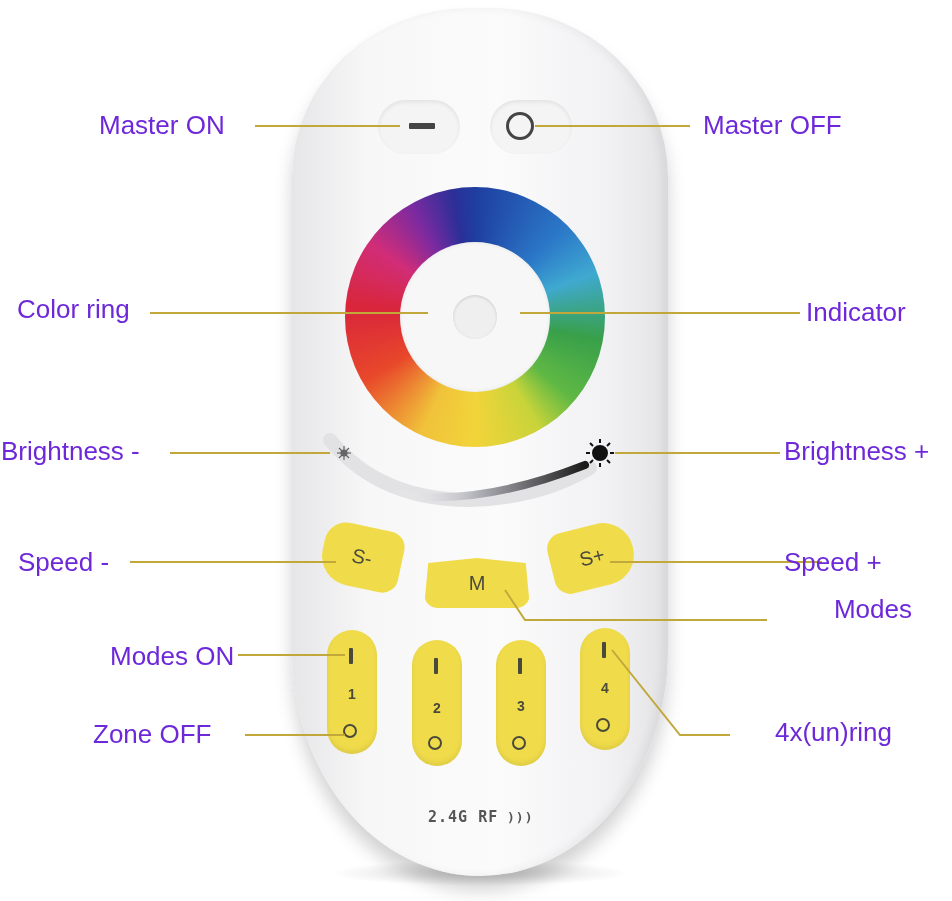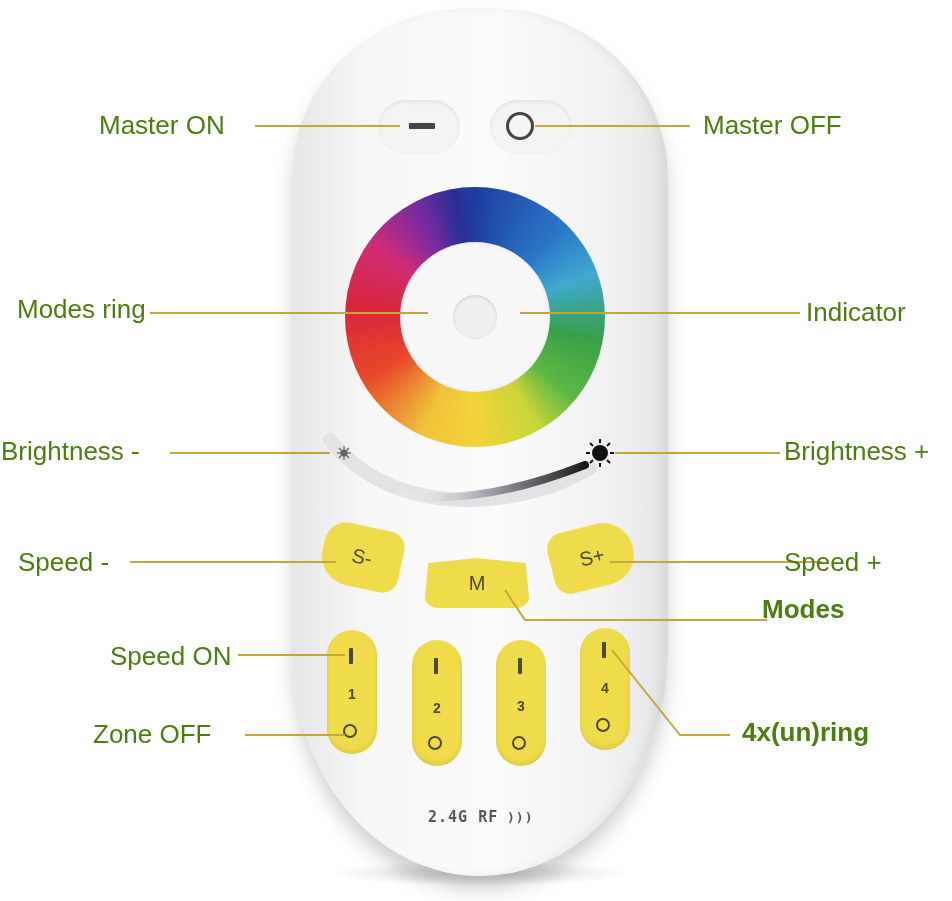--- a/index.html
+++ b/index.html
@@ -9,22 +9,22 @@
   .shadow-under{position:absolute;left:330px;top:860px;width:300px;height:26px;border-radius:50%;background:radial-gradient(ellipse at center, rgba(0,0,0,0.18), rgba(0,0,0,0) 70%);}
   .master-pad{position:absolute;top:100px;height:54px;border-radius:27px;background:#f4f4f5;box-shadow:inset 0 2px 4px rgba(0,0,0,0.08);}
   .ring{position:absolute;left:345px;top:187px;width:260px;height:260px;border-radius:50%;background:conic-gradient(from 0deg,#1e3ea0 0deg,#2b78c8 45deg,#3fa9d0 70deg,#38a04a 100deg,#5fb844 130deg,#c8d43a 150deg,#f2d43a 180deg,#f0c23a 205deg,#e8482a 240deg,#d9263b 275deg,#d12d78 305deg,#7b2aa0 330deg,#2c2f98 350deg,#1e3ea0 360deg);}
   .ring-inner{position:absolute;left:400px;top:242px;width:150px;height:150px;border-radius:50%;background:#f7f7f8;box-shadow:inset 0 0 4px rgba(0,0,0,0.08);}
   .indicator{position:absolute;left:453px;top:295px;width:44px;height:44px;border-radius:50%;background:#efefef;box-shadow:inset 0 1px 3px rgba(0,0,0,0.15);}
   .zone{position:absolute;width:50px;border-radius:25px;background:#f0dc4a;box-shadow:inset 0 -3px 5px rgba(0,0,0,0.08);}
   .glyph-on{position:absolute;left:22px;width:4px;height:16px;background:#4a4a3a;border-radius:1px;}
   .glyph-off{position:absolute;left:16px;width:14px;height:14px;border:2.5px solid #4a4a3a;border-radius:50%;box-sizing:border-box;}
   .zone-num{position:absolute;left:0;width:50px;text-align:center;font-weight:bold;font-size:14px;color:#4a4a3a;}
   .ybtn{position:absolute;background:#f0dc4a;color:#4a4a3a;font-size:20px;display:flex;align-items:center;justify-content:center;}
-  .label{position:absolute;font-size:26px;color:#4d7c0f;white-space:nowrap;line-height:1.1;}
-  .center{text-align:left;font-weight:bold;}
+  .label{position:absolute;font-size:26px;color:#6d28d9;white-space:nowrap;line-height:1.1;}
+  .center{text-align:right;}
   svg.lines{position:absolute;left:0;top:0;}
   .rf{position:absolute;left:428px;top:808px;font-weight:bold;font-size:15px;letter-spacing:1px;color:#555;font-family:"DejaVu Sans Mono",monospace;text-align:center;}
 </style>
 </head>
 <body>
 
 <div class="stage">
   <div class="shadow-under"></div>
   <div class="remote"></div>
 
@@ -114,27 +114,27 @@
       <line x1="610" y1="562" x2="822" y2="562"></line>
       <polyline points="505,590 525,620 767,620"></polyline>
       <line x1="238" y1="655" x2="345" y2="655"></line>
       <line x1="245" y1="735" x2="345" y2="735"></line>
       <polyline points="612,650 680,735 730,735"></polyline>
     </g>
   </svg>
 
   <div class="label" style="left:99px;top:111px;">Master ON</div>
   <div class="label" style="left:703px;top:111px;">Master OFF</div>
-  <div class="label" style="left:17px;top:295px;">Modes ring</div>
+  <div class="label" style="left:17px;top:295px;">Color ring</div>
   <div class="label" style="left:806px;top:298px;">Indicator</div>
   <div class="label" style="left:1px;top:437px;">Brightness -</div>
   <div class="label" style="left:784px;top:437px;">Brightness +</div>
   <div class="label" style="left:18px;top:548px;">Speed -</div>
   <div class="label" style="left:784px;top:548px;">Speed +</div>
   <div class="label center" style="left:762px;top:595px;width:150px;">
     <div>Modes</div>
   </div>
-  <div class="label" style="left:110px;top:642px;">Speed ON</div>
+  <div class="label" style="left:110px;top:642px;">Modes ON</div>
   <div class="label" style="left:93px;top:720px;">Zone OFF</div>
   <div class="label center" style="left:742px;top:718px;width:150px;">
     <div>4x(un)ring</div>
   </div>
 </div>
 
 </body></html>

